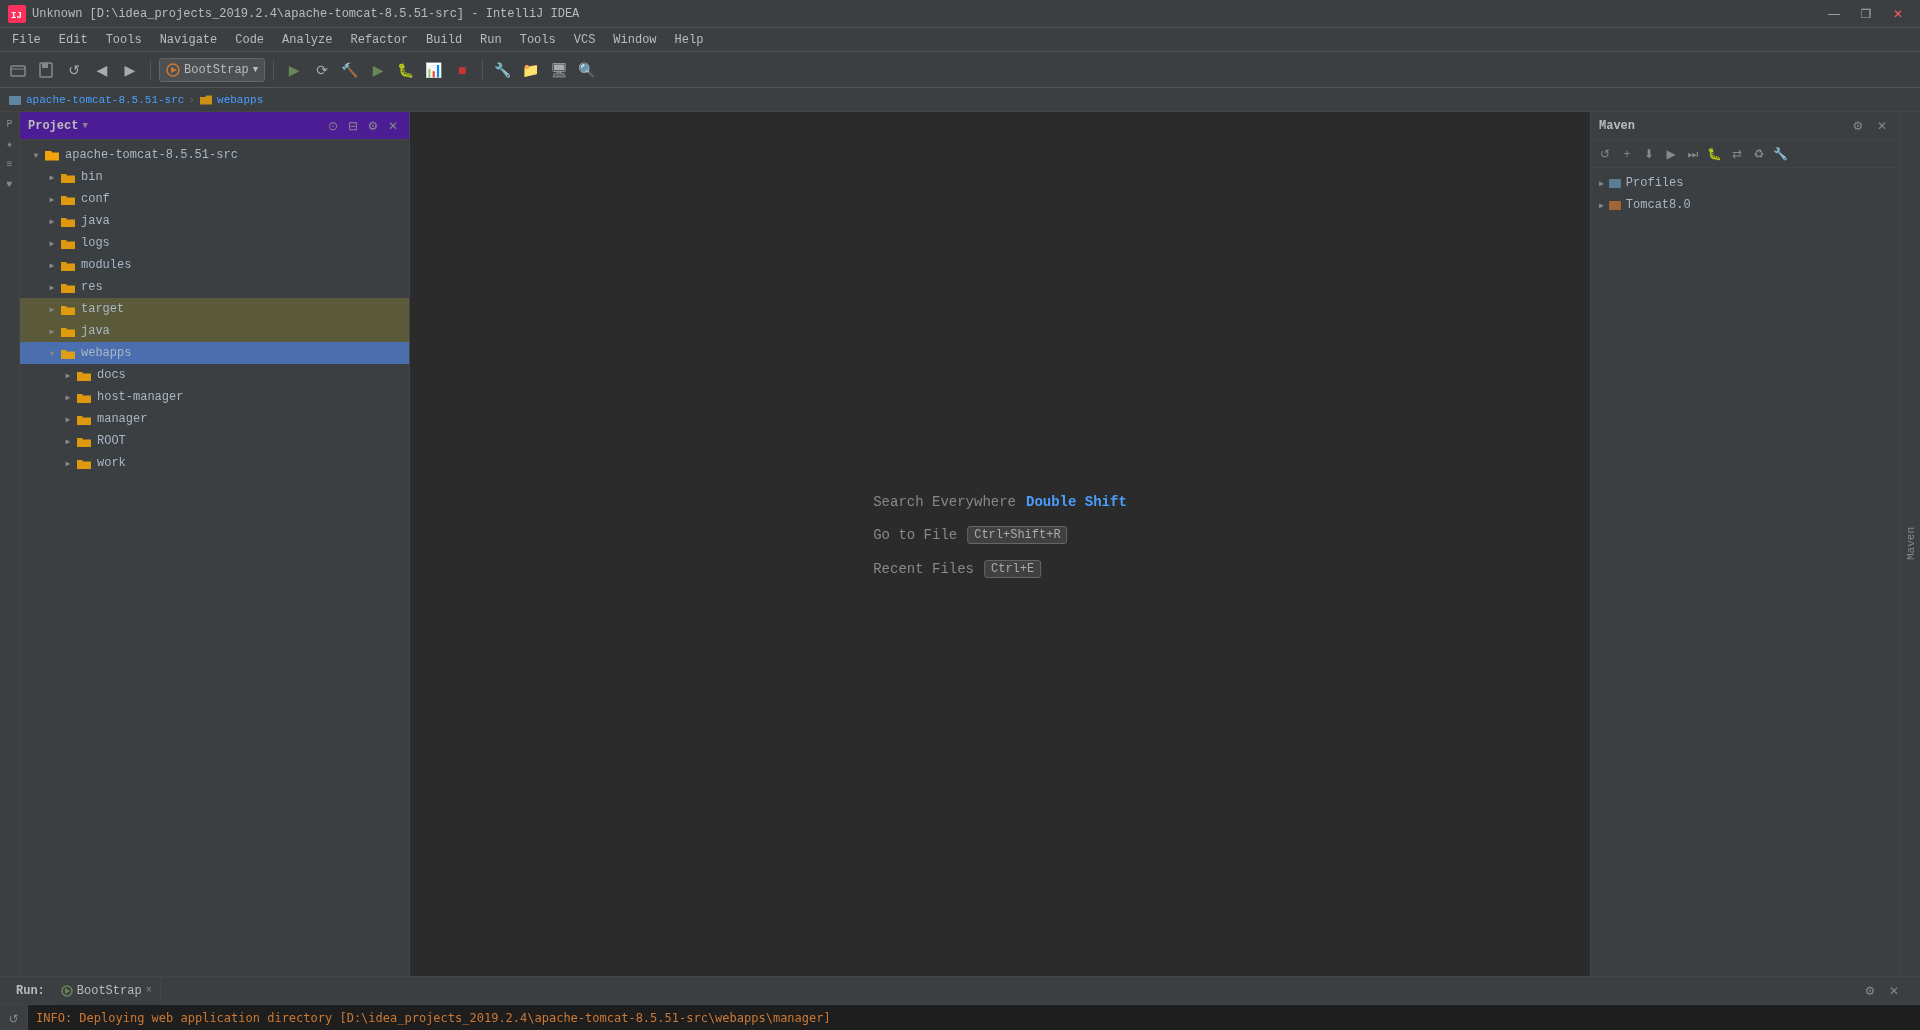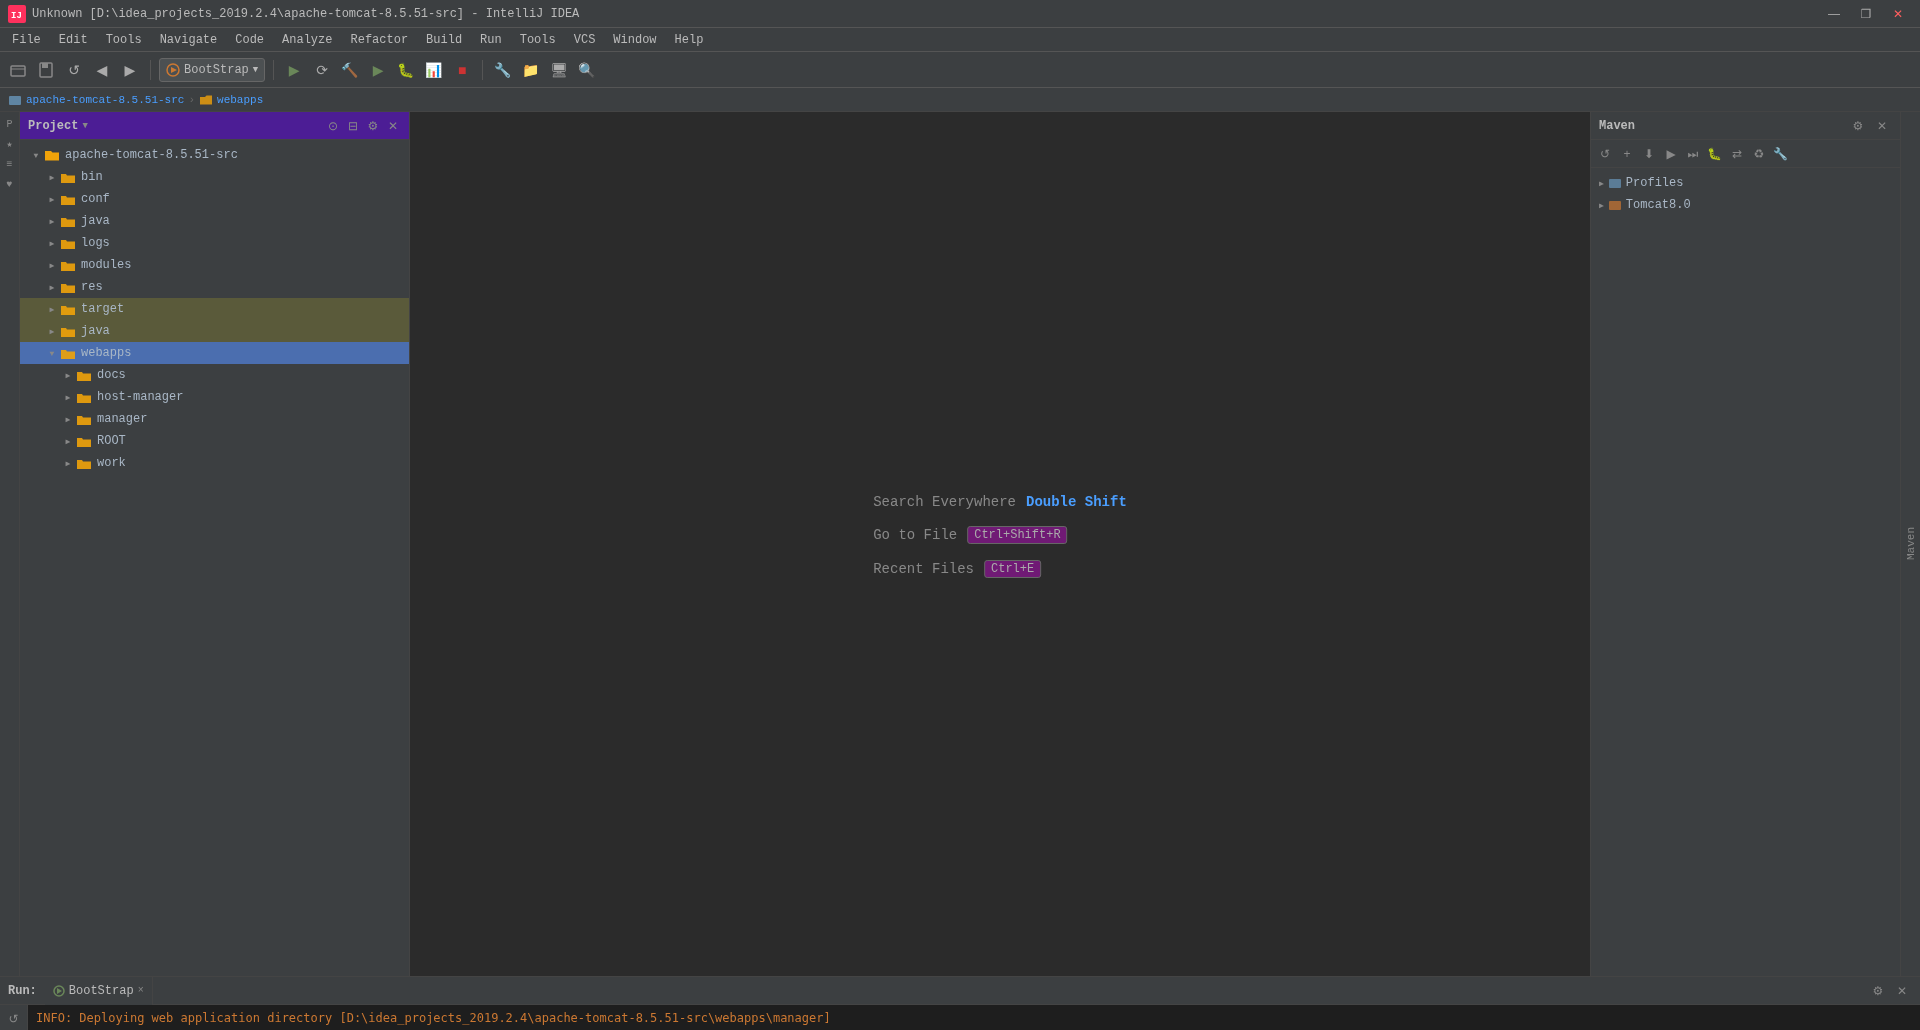--- a/index.html
+++ b/index.html
@@ -236,21 +236,21 @@
       display: flex;
       align-items: center;
       margin-bottom: 16px;
       font-size: 14px;
       gap: 10px;
     }
     .hint-label { color: #888; text-align: right; }
     .hint-shortcut-blue { color: #4a9eff; font-weight: bold; }
     .hint-shortcut-gray {
       color: #aaa;
-      background: #701a75;
+      background: #404040;
       border: 1px solid #666;
       padding: 1px 6px;
       border-radius: 3px;
       font-size: 12px;
     }
 
     
     #maven-panel {
       width: 310px;
       background: #3c3f41;
@@ -336,21 +336,21 @@
       border-top: 1px solid #444;
       display: flex;
       flex-direction: column;
     }
     #run-panel-header {
       height: 28px;
       background: #3c3f41;
       display: flex;
       align-items: center;
       justify-content: space-between;
-      padding: 0 8px;
+      padding: 0 16px;
       border-bottom: 1px solid #444;
     }
     #run-panel-left {
       display: flex;
       align-items: center;
       gap: 8px;
     }
     #run-label {
       font-size: 12px;
       color: #bbbbbb;

